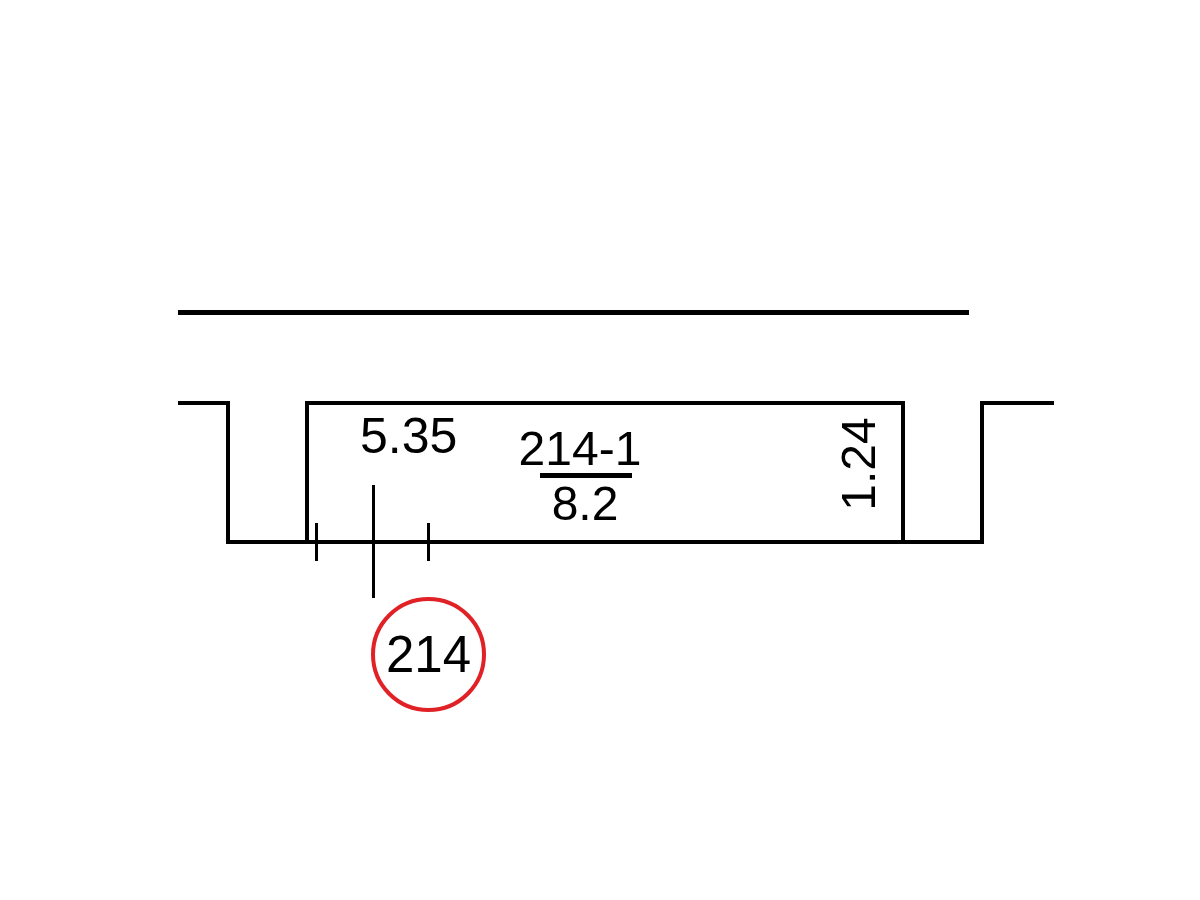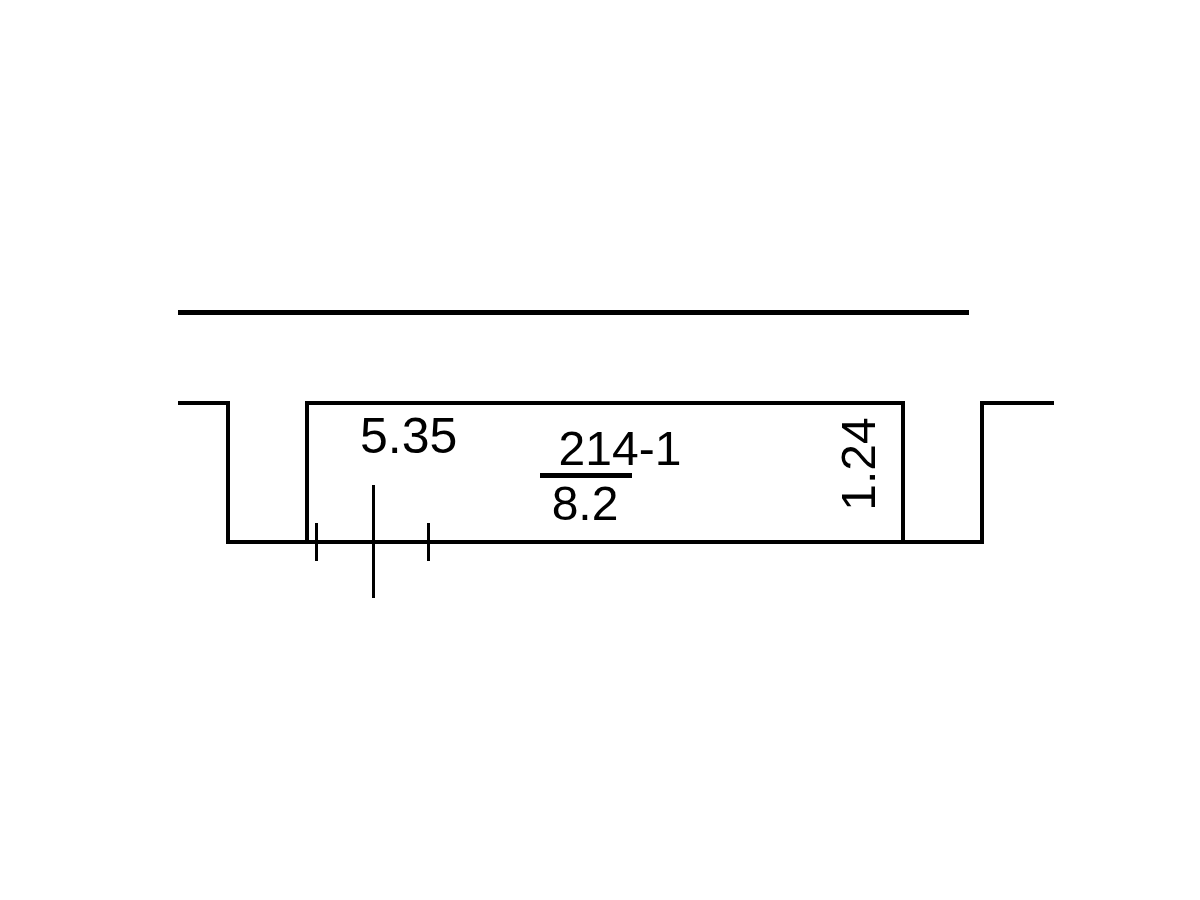--- a/index.html
+++ b/index.html
@@ -46,21 +46,21 @@
     border-top: 4px solid #000000;
     border-right: 4px solid #000000;
   }
   
   #tick-left         { left: 315px; top: 483px; width: 3px; height: 38px; }
   #tick-right        { left: 427px; top: 483px; width: 3px; height: 38px; }
   
   #callout-leader    { left: 372px; top: 445px; width: 3px; height: 113px; }
   
   #dim-width-label   { left: 360px; top: 371px; font-size: 50px; }
-  #room-number-label { left: 620px; top: 385px; font-size: 48px; transform: translateX(-50%); }
+  #room-number-label { left: 580px; top: 385px; font-size: 48px; transform: translateX(-50%); }
   #fraction-bar      { left: 540px; top: 433px; width: 92px; height: 5px; }
   #room-area-label   { left: 585px; top: 440px; font-size: 48px; transform: translateX(-50%); }
   #dim-depth-label {
     left: 859px; top: 424px;
     font-size: 48px;
     transform: translate(-50%, -50%) rotate(-90deg);
   }
   
   #callout-circle {
     position: absolute;
@@ -102,14 +102,17 @@
   <div class="dim-text" id="dim-width-label">5.35</div>
 
   <div class="dim-text" id="room-number-label">214-1</div>
 
   <div class="ln" id="fraction-bar"></div>
 
   <div class="dim-text" id="room-area-label">8.2</div>
 
   <div class="dim-text" id="dim-depth-label">1.24</div>
 
+  <div id="callout-circle">
+    <span id="callout-label">214</span>
+  </div>
 
 </div>
 
 </body></html>

